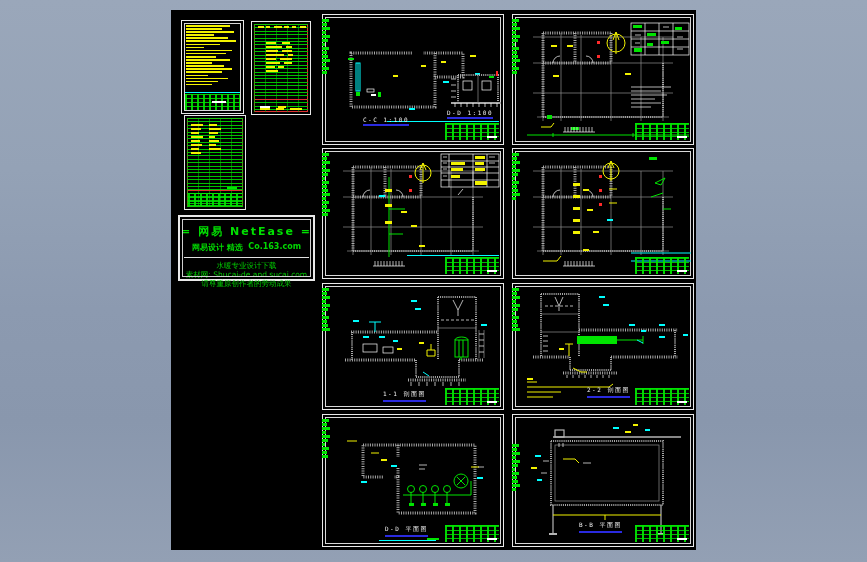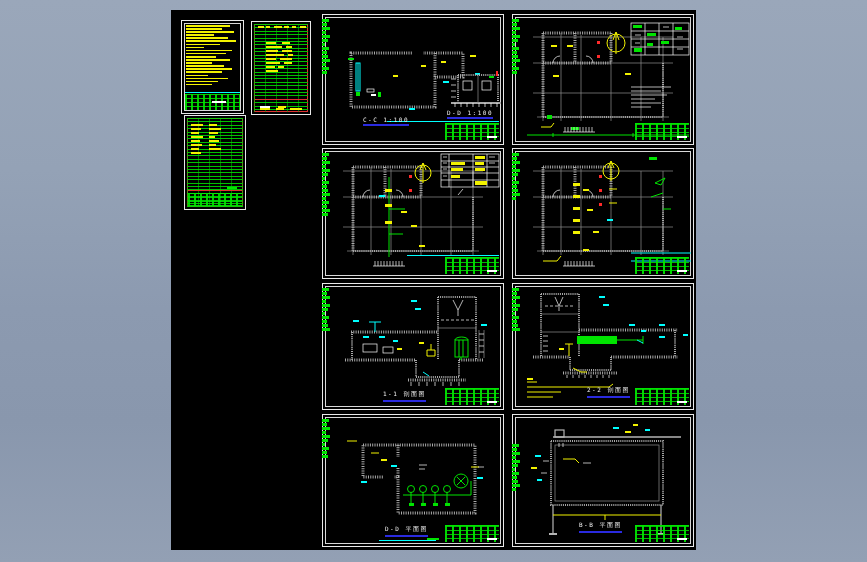--- a/index.html
+++ b/index.html
@@ -151,20 +151,32 @@
           <div class="bar" style="left: 24px; top: 28px; width: 7px; background: rgb(242, 242, 0); position: absolute;"></div>
           <div class="bar" style="left: 6px; top: 32px; width: 8px; background: rgb(242, 242, 0); position: absolute;"></div>
           <div class="bar" style="left: 24px; top: 32px; width: 12px; background: rgb(242, 242, 0); position: absolute;"></div>
           <div class="bar" style="left: 6px; top: 36px; width: 10px; background: rgb(242, 242, 0); position: absolute;"></div>
         </div>
       <div class="redline" style="left:3px;right:3px;bottom:18px;"></div>
       <div class="titleband" style="bottom:3px;height:13px;"></div>
       <div class="bar" style="right:8px;bottom:20px;width:10px;background:#00e400;"></div>
     </div>
 
+    <div id="wm" style="left:7px;top:205px;width:133px;height:62px;">
+      <div class="in"></div>
+      <div class="l1">= 网易 NetEase =</div>
+      <div class="l2">
+        <span>网易设计 精选</span>
+        <span>Co.163.com</span>
+      </div>
+      <div class="div"></div>
+      <div class="s">水暖专业设计下载</div>
+      <div class="s">素材网: Shucai-de and sucai.com</div>
+      <div class="s">请尊重原创作者的劳动成果</div>
+    </div>
 
     <div class="panel" style="left:151px;top:4px;width:182px;height:131px;">
       <div class="inner"></div>
       <div class="gstrip">
           <i style="width: 7px;"></i>
           <i style="width: 5px;"></i>
           <i style="width: 8px;"></i>
           <i style="width: 4px;"></i>
           <i style="width: 8px;"></i>
           <i style="width: 6px;"></i>

